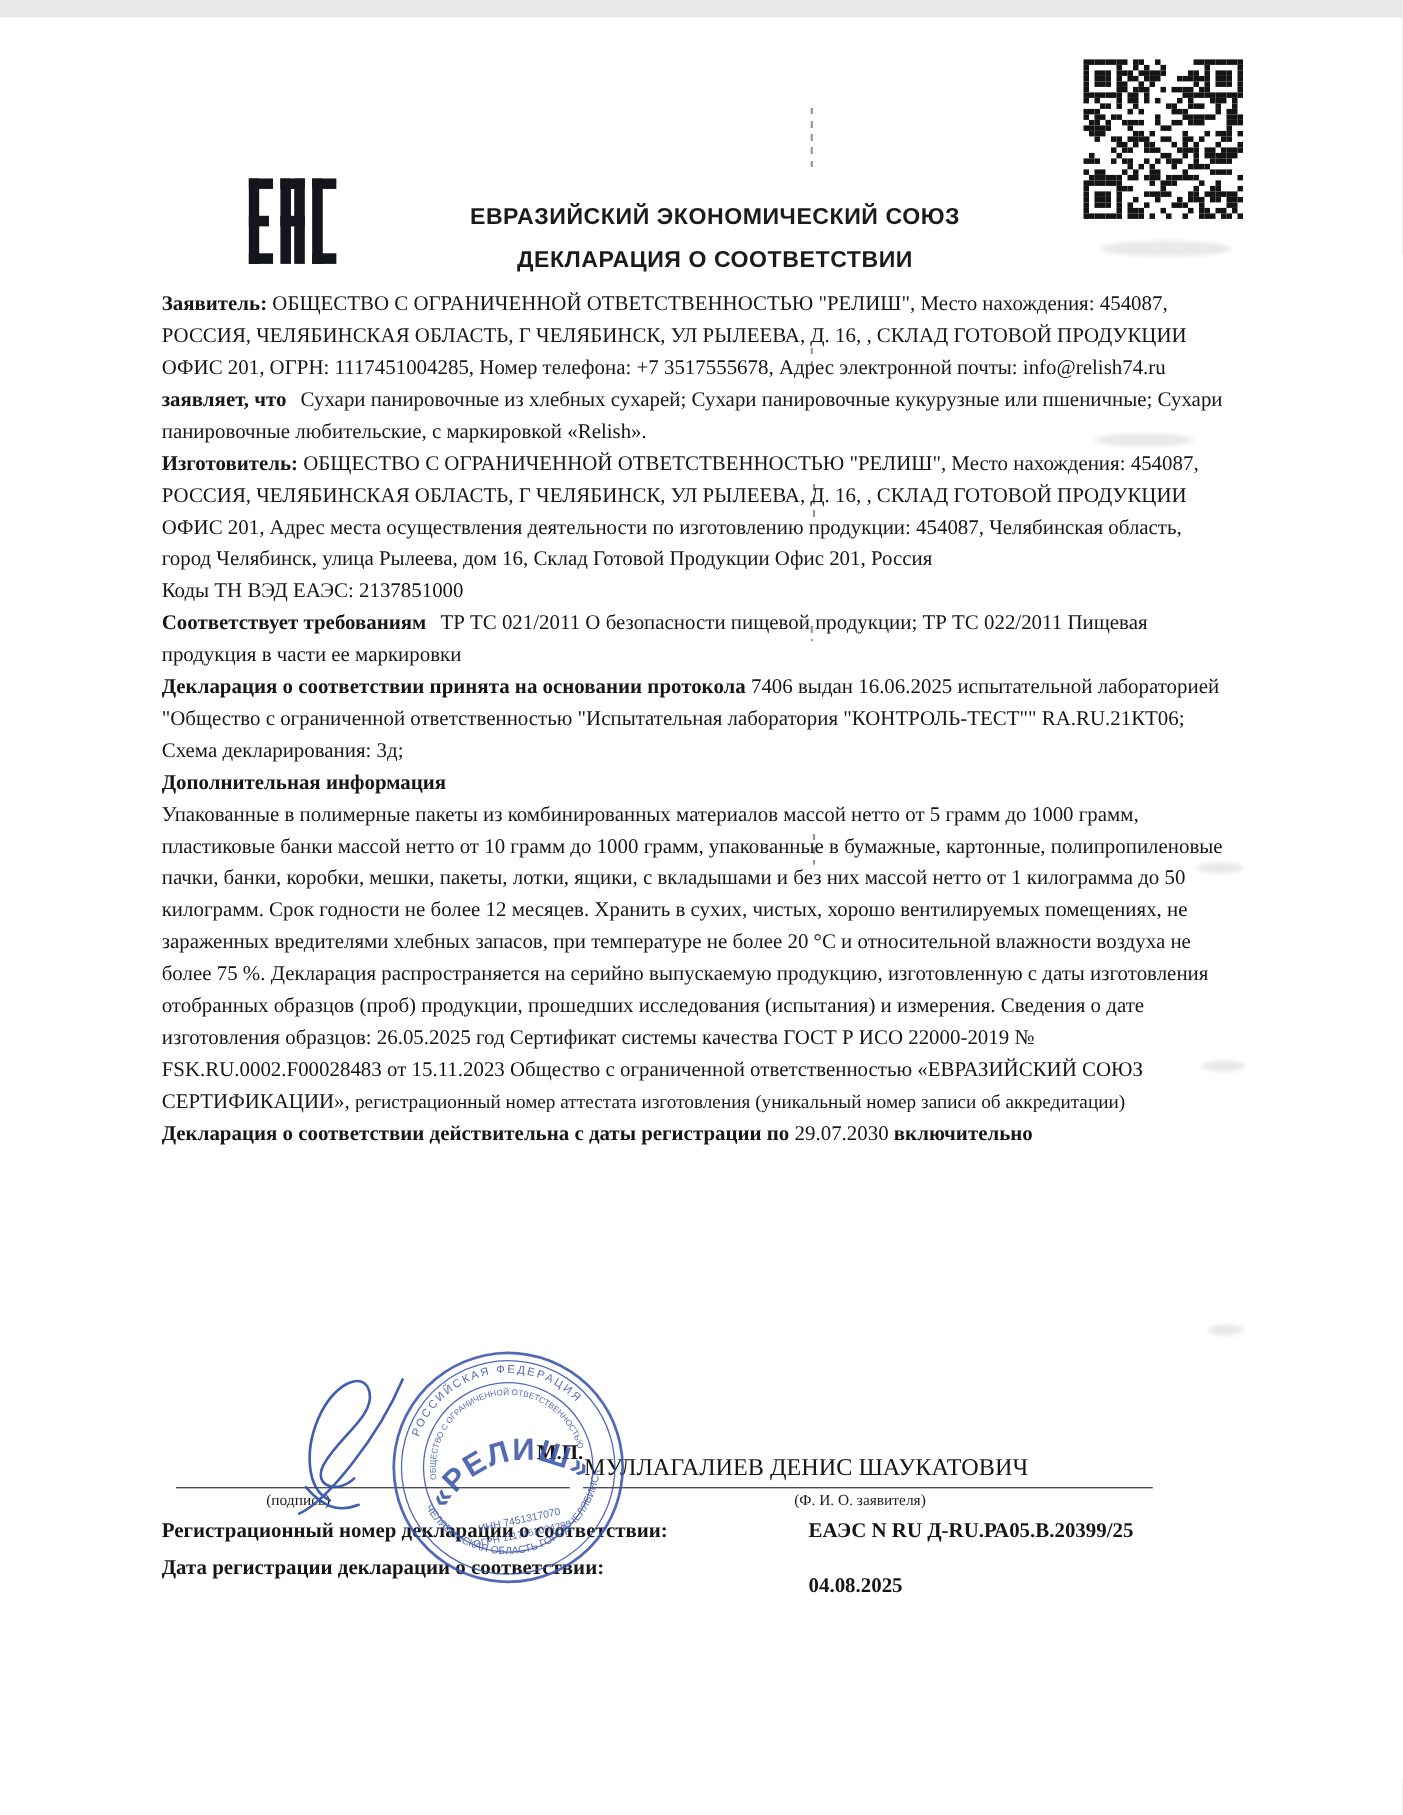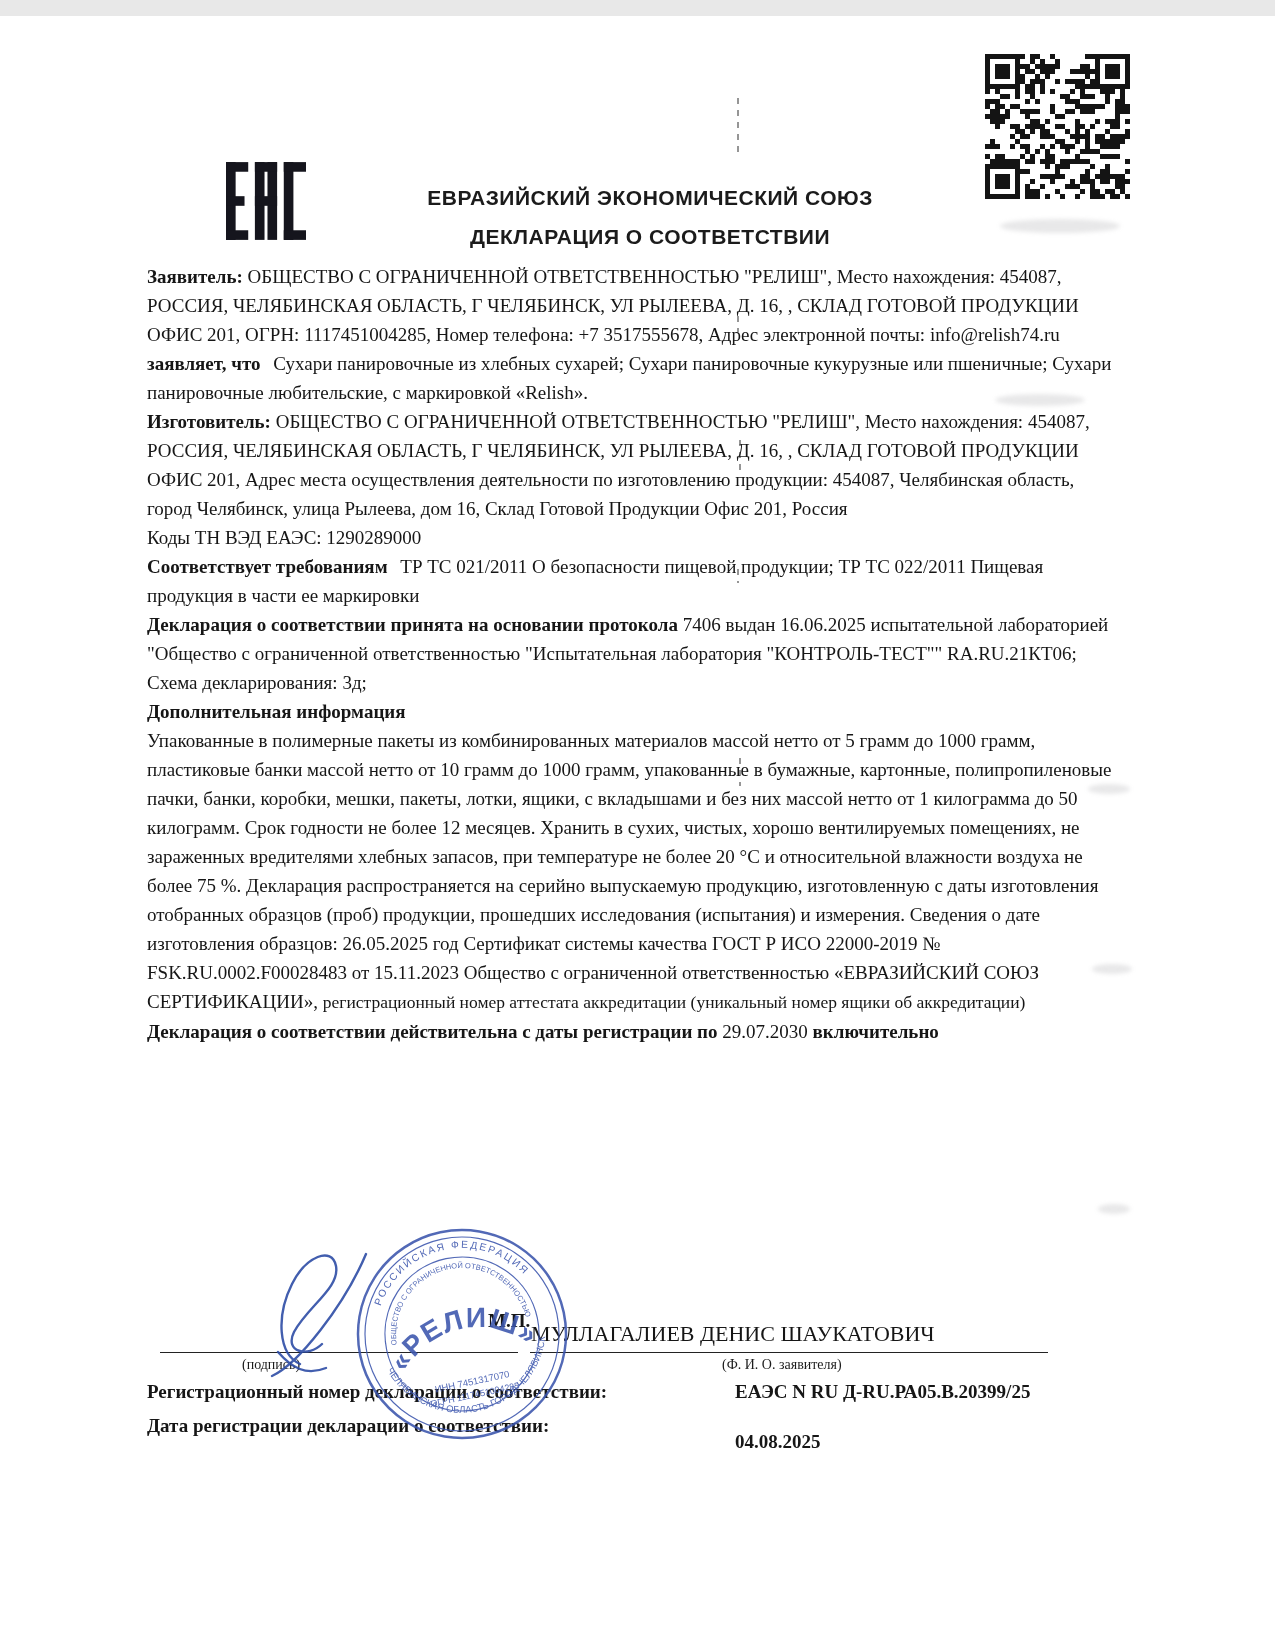--- a/index.html
+++ b/index.html
@@ -964,40 +964,40 @@
       <span class="gap">Сухари панировочные из хлебных сухарей; Сухари панировочные кукурузные или пшеничные; Сухари панировочные любительские, с маркировкой «Relish».</span>
     </p>
 
     <p>
       <b>Изготовитель:</b>
       <span>ОБЩЕСТВО С ОГРАНИЧЕННОЙ ОТВЕТСТВЕННОСТЬЮ "РЕЛИШ", Место нахождения: 454087, РОССИЯ, ЧЕЛЯБИНСКАЯ ОБЛАСТЬ, Г ЧЕЛЯБИНСК, УЛ РЫЛЕЕВА, Д. 16, , СКЛАД ГОТОВОЙ ПРОДУКЦИИ ОФИС 201, Адрес места осуществления деятельности по изготовлению продукции: 454087, Челябинская область, город Челябинск, улица Рылеева, дом 16, Склад Готовой Продукции Офис 201, Россия</span>
     </p>
 
 
     <p class="mb14">
-      <span>Коды ТН ВЭД ЕАЭС: 1290289000</span>
+      <span>Коды ТН ВЭД ЕАЭС: 2137851000</span>
     </p>
 
     <p class="mb16">
       <b>Соответствует требованиям</b>
       <span class="gap">ТР ТС 021/2011 О безопасности пищевой продукции; ТР ТС 022/2011 Пищевая продукция в части ее маркировки</span>
     </p>
 
     <p class="mb8">
       <b>Декларация о соответствии принята на основании протокола</b>
       <span>7406 выдан 16.06.2025 испытательной лабораторией "Общество с ограниченной ответственностью "Испытательная лаборатория "КОНТРОЛЬ-ТЕСТ"" RA.RU.21КТ06; Схема декларирования: 3д;</span>
     </p>
 
     <p>
       <b>Дополнительная информация</b>
     </p>
 
     <p class="mb4">
       <span>Упакованные в полимерные пакеты из комбинированных материалов массой нетто от 5 грамм до 1000 грамм, пластиковые банки массой нетто от 10 грамм до 1000 грамм, упакованные в бумажные, картонные, полипропиленовые пачки, банки, коробки, мешки, пакеты, лотки, ящики, с вкладышами и без них массой нетто от 1 килограмма до 50 килограмм. Срок годности не более 12 месяцев. Хранить в сухих, чистых, хорошо вентилируемых помещениях, не зараженных вредителями хлебных запасов, при температуре не более 20 °С и относительной влажности воздуха не более 75 %. Декларация распространяется на серийно выпускаемую продукцию, изготовленную с даты изготовления отобранных образцов (проб) продукции, прошедших исследования (испытания) и измерения. Сведения о дате изготовления образцов: 26.05.2025 год Сертификат системы качества ГОСТ Р ИСО 22000-2019 № FSK.RU.0002.F00028483 от 15.11.2023 Общество с ограниченной ответственностью «ЕВРАЗИЙСКИЙ СОЮЗ СЕРТИФИКАЦИИ»,</span>
-      <span class="small-line">регистрационный номер аттестата аккредитации (уникальный номер ящики об аккредитации)</span>
+      <span class="small-line">регистрационный номер аттестата изготовления (уникальный номер записи об аккредитации)</span>
     </p>
 
     <p>
       <b>Декларация о соответствии действительна с даты регистрации по</b>
       <span>29.07.2030</span>
       <b>включительно</b>
     </p>
 
   </div>
 

